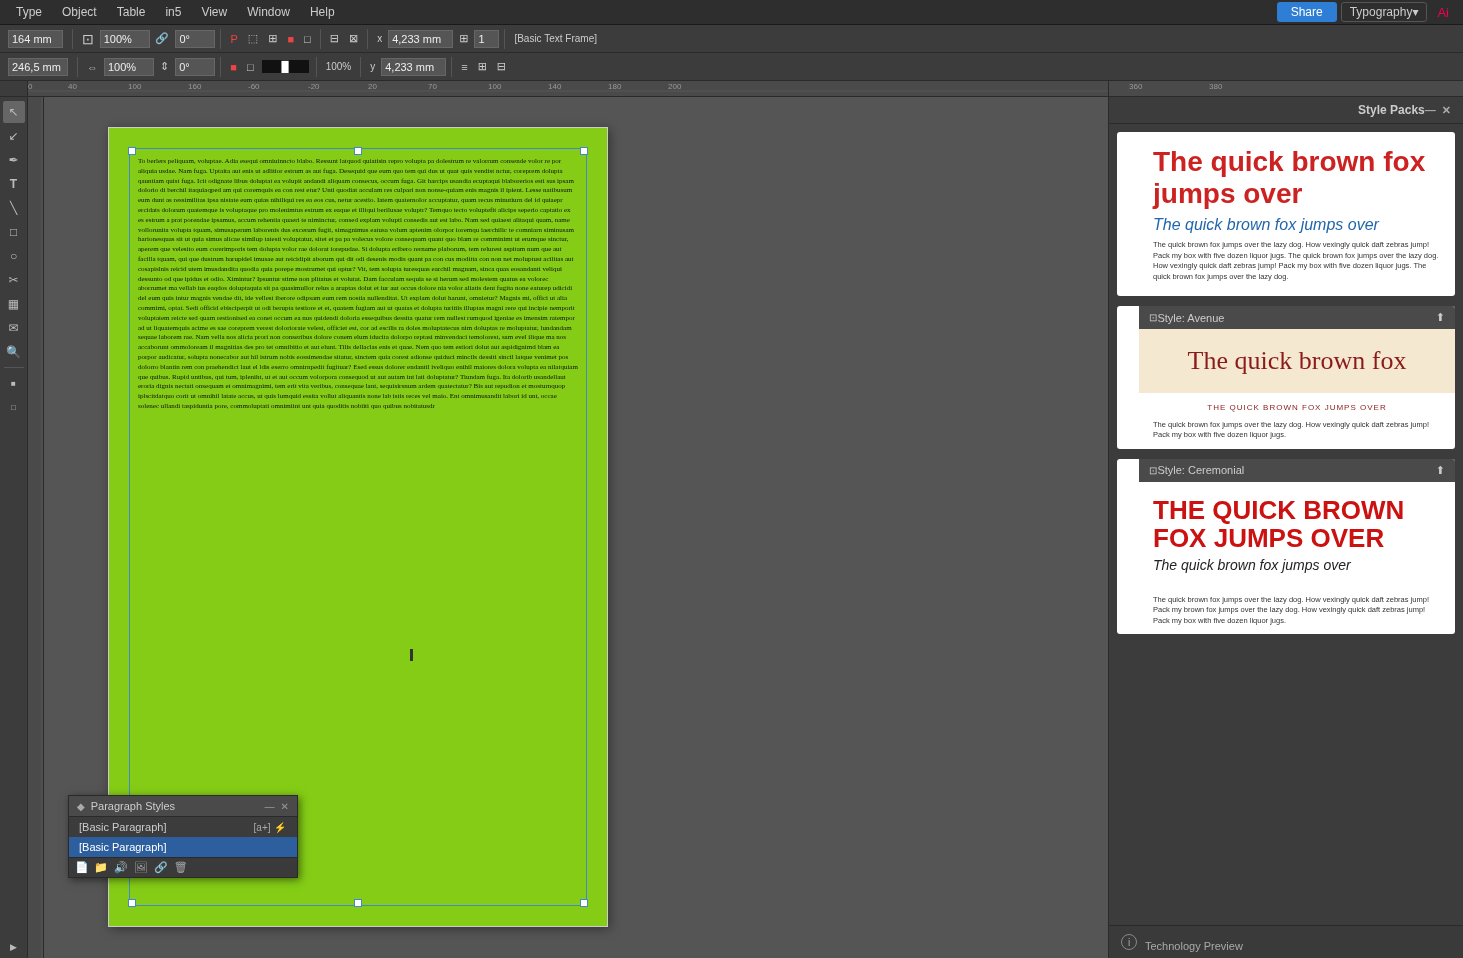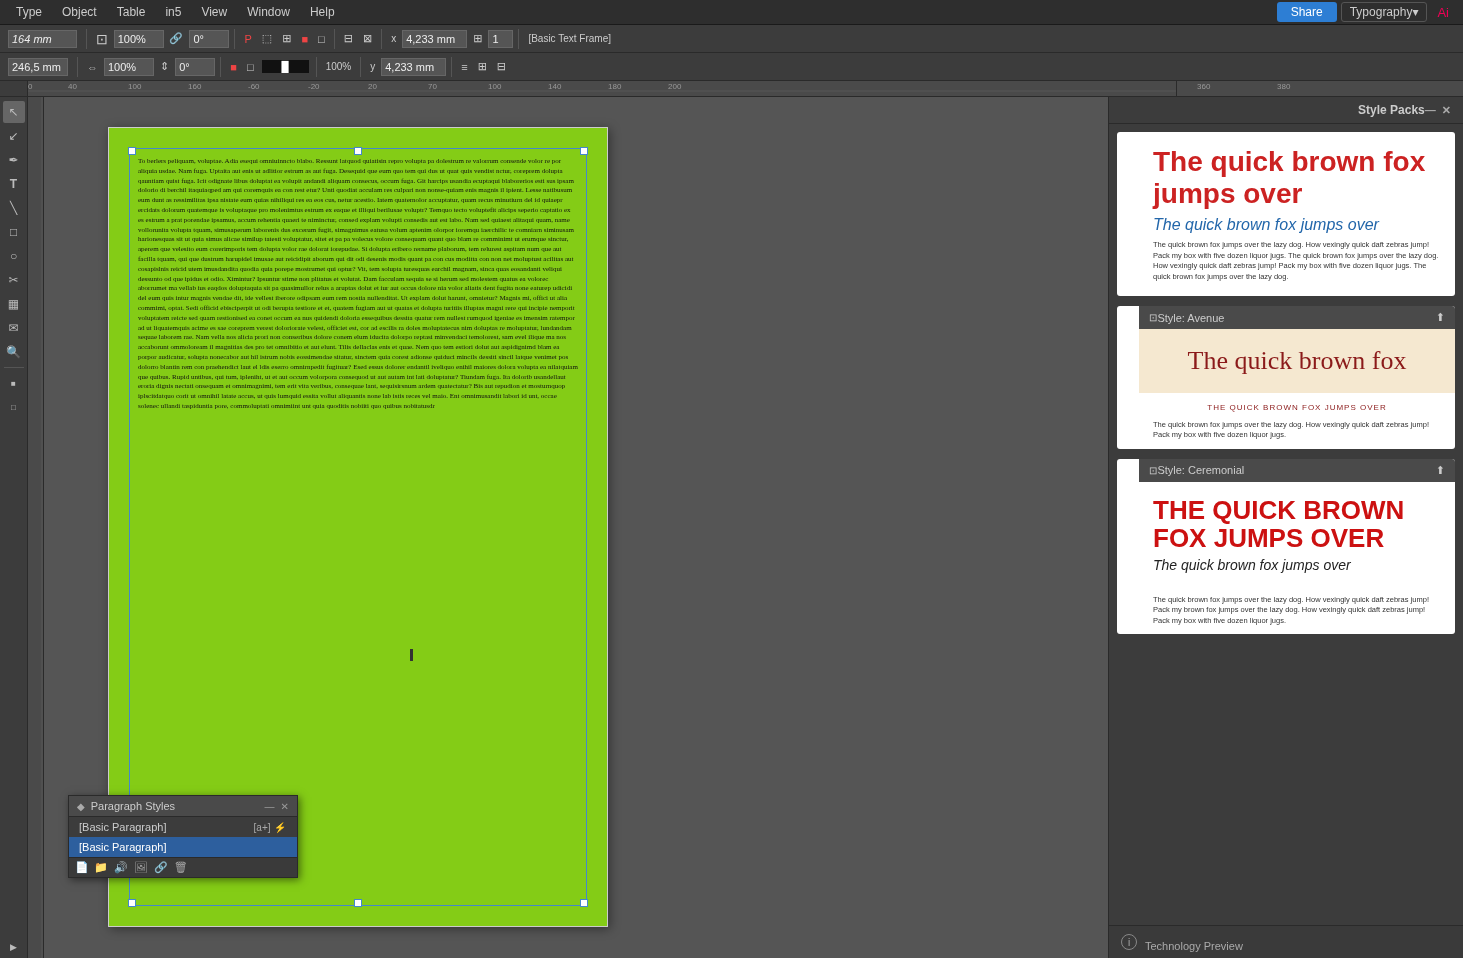--- a/index.html
+++ b/index.html
@@ -353,21 +353,21 @@
   <button class="share-btn">Share</button>
   <div class="typography-btn">
     <span>Typography</span>
     <span>▾</span>
   </div>
   <div class="adobe-logo" style="font-size:13px; color:#e05;">Ai</div>
 </div>
 
 <div class="toolbar-row">
   <span class="toolbar-item">
-    <input class="toolbar-input" value="164 mm" style="width: 69px; font-style: italic;">
+    <input class="toolbar-input" value="164 mm" style="width: 55px;">
   </span>
   <span class="toolbar-sep"></span>
 
   <span class="toolbar-item" style="font-size:14px;">⊡</span>
   <input class="toolbar-input" value="100%" style="width: 50px;">
   <span class="toolbar-item">🔗</span>
   <input class="toolbar-input" value="0°" style="width: 40px;">
   <span class="toolbar-sep"></span>
   <span class="toolbar-item" style="color:#e44;">P</span>
 
@@ -429,21 +429,21 @@
       <span style="position:absolute;left:220px;">-60</span>
       <span style="position:absolute;left:280px;">-20</span>
       <span style="position:absolute;left:340px;">20</span>
       <span style="position:absolute;left:400px;">70</span>
       <span style="position:absolute;left:460px;">100</span>
       <span style="position:absolute;left:520px;">140</span>
       <span style="position:absolute;left:580px;">180</span>
       <span style="position:absolute;left:640px;">200</span>
     </div>
   </div>
-  <div style="width:287px; background:#4a4a4a; border-left:1px solid #2a2a2a;">
+  <div style="width:355px; background:#4a4a4a; border-left:1px solid #2a2a2a;">
     <div style="display:flex; width:100%; font-size:8px; color:#999; padding-top:1px; user-select:none; position:relative;">
       <span style="position:absolute;left:20px;">360</span>
       <span style="position:absolute;left:100px;">380</span>
     </div>
   </div>
 </div>
 
 <div class="main-layout">
 
   <div class="tools-panel">

